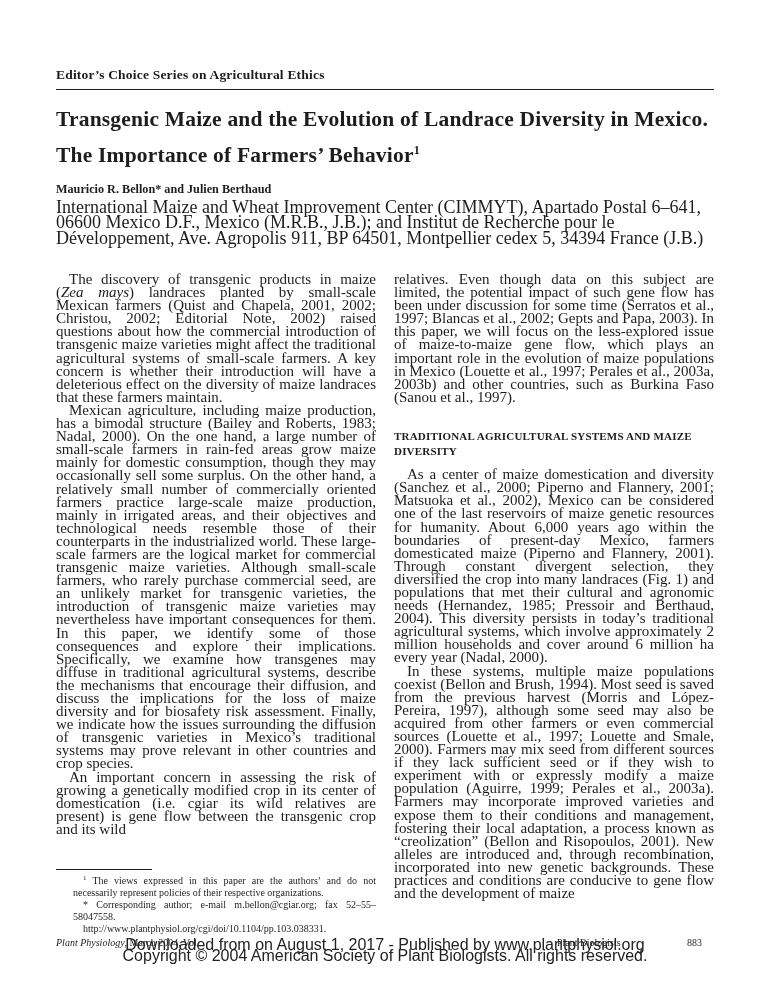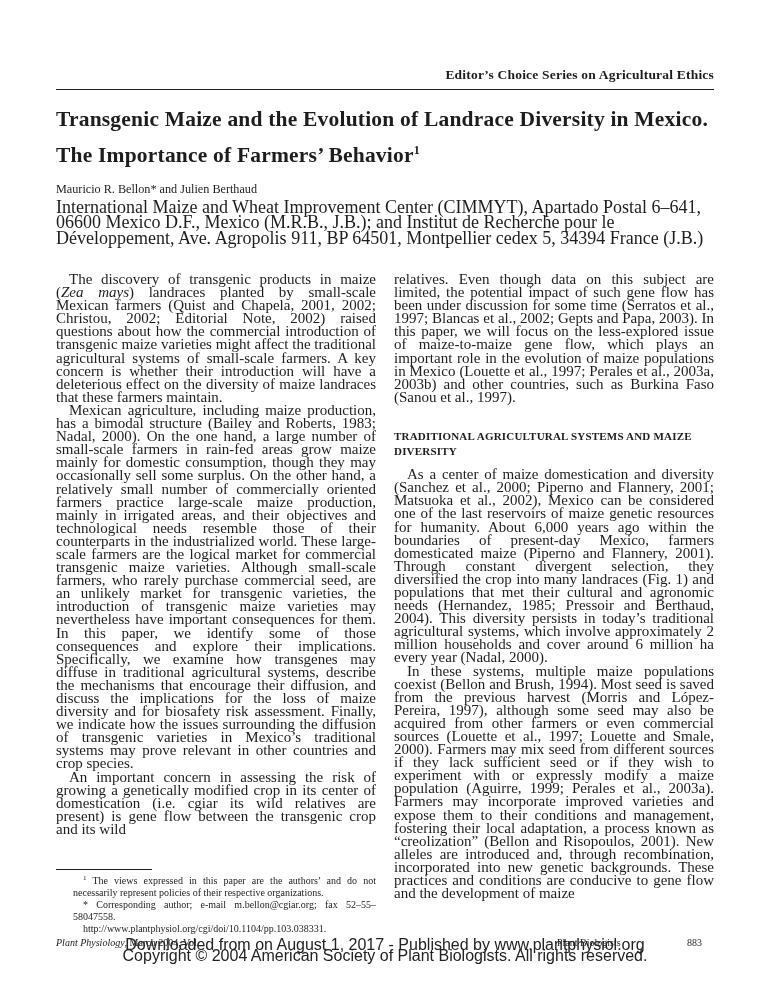--- a/index.html
+++ b/index.html
@@ -2,34 +2,34 @@
 <html><head>
 <meta charset="utf-8">
 <style>
   html, body { margin:0; padding:0; background:#ffffff; }
   .page {
     position:relative; width:768px; height:994px; background:#ffffff;
     font-family:"Liberation Serif", serif; color:#1d1d1d; overflow:hidden;
   }
   .series {
     position:absolute; left:56px; top:67px; width:658px;
-    font-size:13.5px; font-weight:bold; letter-spacing:0.2px;text-align:right;
+    font-size:13.5px; font-weight:bold; letter-spacing:0.2px;
   }
   .series-rule {
     position:absolute; left:56px; top:89px; width:658px; height:0;
     border-top:1.7px solid #1d1d1d;
   }
   .title {
     position:absolute; left:56px; top:101px; width:668px; margin:0;
     font-size:21.5px; font-weight:bold; line-height:36px; letter-spacing:0.2px;
   }
   .title sup { font-size:12px; vertical-align:super; line-height:0; }
   .authors {
     position:absolute; left:56px; top:182px; width:658px;
-    font-size:12.2px; font-weight:normal;
+    font-size:12.2px; font-weight:bold;
   }
   .affiliation {
     position:absolute; left:56px; top:200px; width:658px;
     font-size:18px; line-height:15.3px;
   }
   .columns {
     position:absolute; left:56px; top:273px; width:658px; height:662px;
     display:flex; gap:18px; overflow:hidden;
   }
   .col { width:320px; display:flex; flex-direction:column; }

